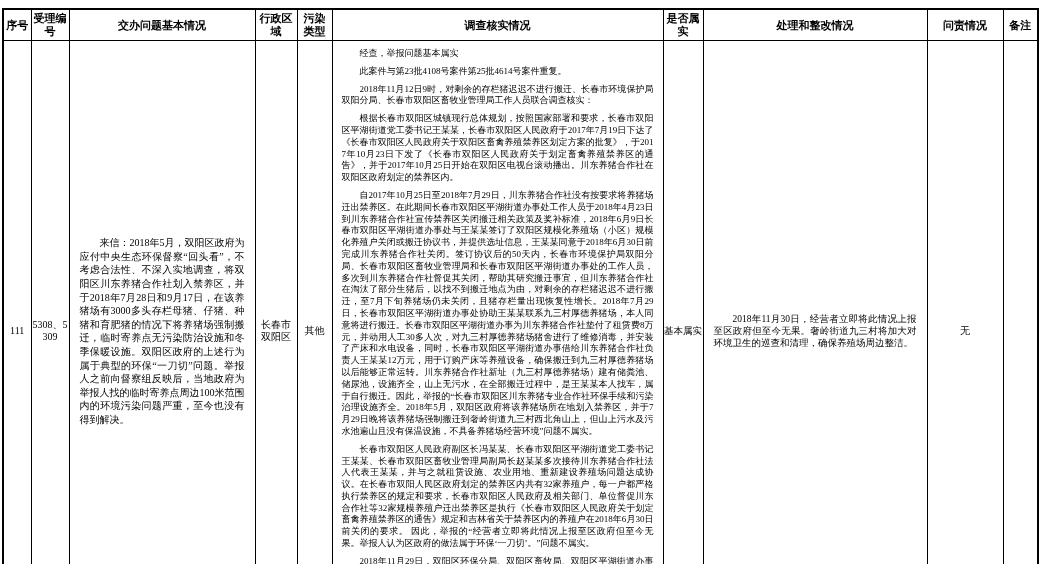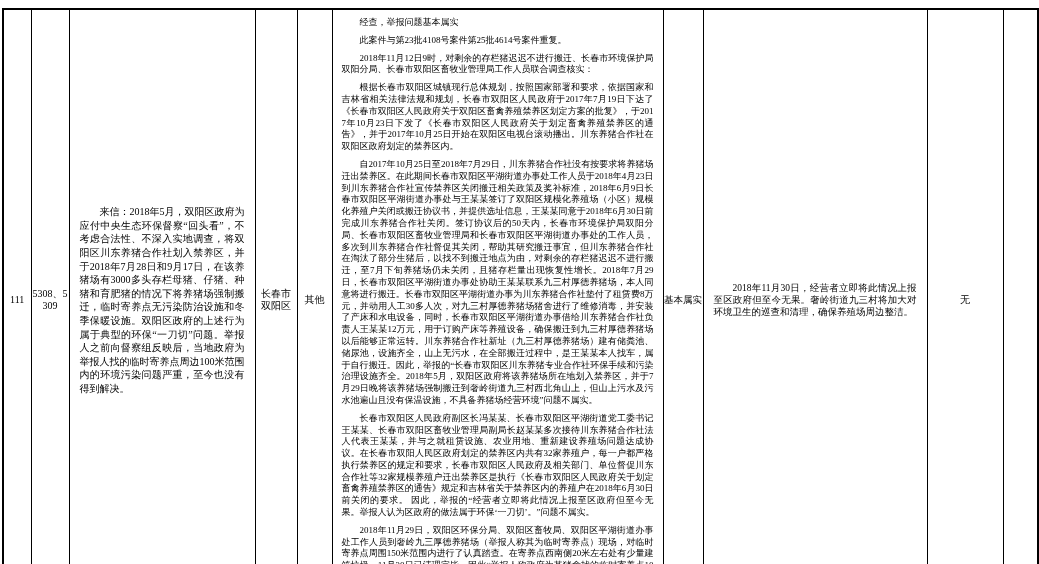--- a/index.html
+++ b/index.html
@@ -75,34 +75,46 @@
       <col style="width:186px">
     <col style="width:42px">
       <col style="width:35px">
       <col style="width:331px">
     <col style="width:40px">
       <col style="width:224px">
       <col style="width:76px">
     <col style="width:35px">
   </colgroup>
   <tbody>
+      <tr style="height:30px">
+    <th>序号</th>
+    <th>受理编号</th>
+    <th>交办问题基本情况</th>
+    <th>行政区域</th>
+    <th>污染类型</th>
+    <th>调查核实情况</th>
+    <th>是否属实</th>
+    <th>处理和整改情况</th>
+    <th>问责情况</th>
+    <th>备注</th>
+  </tr>
 
   <tr style="height:380px">
     <td class="center">111</td>
     <td class="center">5308、5309</td>
     <td class="problem">
           <p>来信：2018年5月，双阳区政府为应付中央生态环保督察“回头看”，不考虑合法性、不深入实地调查，将双阳区川东养猪合作社划入禁养区，并于2018年7月28日和9月17日，在该养猪场有3000多头存栏母猪、仔猪、种猪和育肥猪的情况下将养猪场强制搬迁，临时寄养点无污染防治设施和冬季保暖设施。双阳区政府的上述行为属于典型的环保“一刀切”问题。举报人之前向督察组反映后，当地政府为举报人找的临时寄养点周边100米范围内的环境污染问题严重，至今也没有得到解决。</p>
         </td>
     <td class="center">长春市双阳区</td>
     <td class="center">其他</td>
     <td class="invest paras">
           <p>经查，举报问题基本属实</p>
           <p>此案件与第23批4108号案件第25批4614号案件重复。</p>
           <p>2018年11月12日9时，对剩余的存栏猪迟迟不进行搬迁、长春市环境保护局双阳分局、长春市双阳区畜牧业管理局工作人员联合调查核实：</p>
-          <p>根据长春市双阳区城镇现行总体规划，按照国家部署和要求，依据国家和吉林省相关法律法规和规划，长春市双阳区人民政府于2017年7月19日下达了《长春市双阳区人民政府关于双阳区畜禽养殖禁养区划定方案的批复》，于2017年10月23日下发了《长春市双阳区人民政府关于划定畜禽养殖禁养区的通告》，并于2017年10月25日开始在双阳区电视台滚动播出。川东养猪合作社在双阳区政府划定的禁养区内。</p>
+          <p>根据长春市双阳区城镇现行总体规划，按照国家部署和要求，长春市双阳区平湖街道党工委书记王某某，长春市双阳区人民政府于2017年7月19日下达了《长春市双阳区人民政府关于双阳区畜禽养殖禁养区划定方案的批复》，于2017年10月23日下发了《长春市双阳区人民政府关于划定畜禽养殖禁养区的通告》，并于2017年10月25日开始在双阳区电视台滚动播出。川东养猪合作社在双阳区政府划定的禁养区内。</p>
           <p>自2017年10月25日至2018年7月29日，川东养猪合作社没有按要求将养猪场迁出禁养区。在此期间长春市双阳区平湖街道办事处工作人员于2018年4月23日到川东养猪合作社宣传禁养区关闭搬迁相关政策及奖补标准，2018年6月9日长春市双阳区平湖街道办事处与王某某签订了双阳区规模化养殖场（小区）规模化养殖户关闭或搬迁协议书，并提供选址信息，王某某同意于2018年6月30日前完成川东养猪合作社关闭。签订协议后的50天内，长春市环境保护局双阳分局、长春市双阳区畜牧业管理局和长春市双阳区平湖街道办事处的工作人员，多次到川东养猪合作社督促其关闭，帮助其研究搬迁事宜，但川东养猪合作社在淘汰了部分生猪后，以找不到搬迁地点为由，对剩余的存栏猪迟迟不进行搬迁，至7月下旬养猪场仍未关闭，且猪存栏量出现恢复性增长。2018年7月29日，长春市双阳区平湖街道办事处协助王某某联系九三村厚德养猪场，本人同意将进行搬迁。长春市双阳区平湖街道办事为川东养猪合作社垫付了租赁费8万元，并动用人工30多人次，对九三村厚德养猪场猪舍进行了维修消毒，并安装了产床和水电设备，同时，长春市双阳区平湖街道办事借给川东养猪合作社负责人王某某12万元，用于订购产床等养殖设备，确保搬迁到九三村厚德养猪场以后能够正常运转。川东养猪合作社新址（九三村厚德养猪场）建有储粪池、储尿池，设施齐全，山上无污水，在全部搬迁过程中，是王某某本人找车，属于自行搬迁。因此，举报的“长春市双阳区川东养猪专业合作社环保手续和污染治理设施齐全。2018年5月，双阳区政府将该养猪场所在地划入禁养区，并于7月29日晚将该养猪场强制搬迁到奢岭街道九三村西北角山上，但山上污水及污水池遍山且没有保温设施，不具备养猪场经营环境”问题不属实。</p>
           <p>长春市双阳区人民政府副区长冯某某、长春市双阳区平湖街道党工委书记王某某、长春市双阳区畜牧业管理局副局长赵某某多次接待川东养猪合作社法人代表王某某，并与之就租赁设施、农业用地、重新建设养殖场问题达成协议。在长春市双阳人民区政府划定的禁养区内共有32家养殖户，每一户都严格执行禁养区的规定和要求，长春市双阳区人民政府及相关部门、单位督促川东合作社等32家规模养殖户迁出禁养区是执行《长春市双阳区人民政府关于划定畜禽养殖禁养区的通告》规定和吉林省关于禁养区内的养殖户在2018年6月30日前关闭的要求。 因此，举报的“经营者立即将此情况上报至区政府但至今无果。举报人认为区政府的做法属于环保‘一刀切’。”问题不属实。</p>
           <p>2018年11月29日，双阳区环保分局、双阳区畜牧局、双阳区平湖街道办事处工作人员到奢岭九三厚德养猪场（举报人称其为临时寄养点）现场，对临时寄养点周围150米范围内进行了认真踏查。在寄养点西南侧20米左右处有少量建筑垃圾。11月30日已清理完毕。因此“举报人称政府为其猪舍找的临时寄养点100米之内的环境污染”问题基本属实。</p>
         </td>
     <td class="istrue">基本属实</td>
     <td class="handle">
           <p>2018年11月30日，经营者立即将此情况上报至区政府但至今无果。奢岭街道九三村将加大对环境卫生的巡查和清理，确保养殖场周边整洁。</p>
         </td>
     <td class="center">无</td>
     <td class="center"></td>

